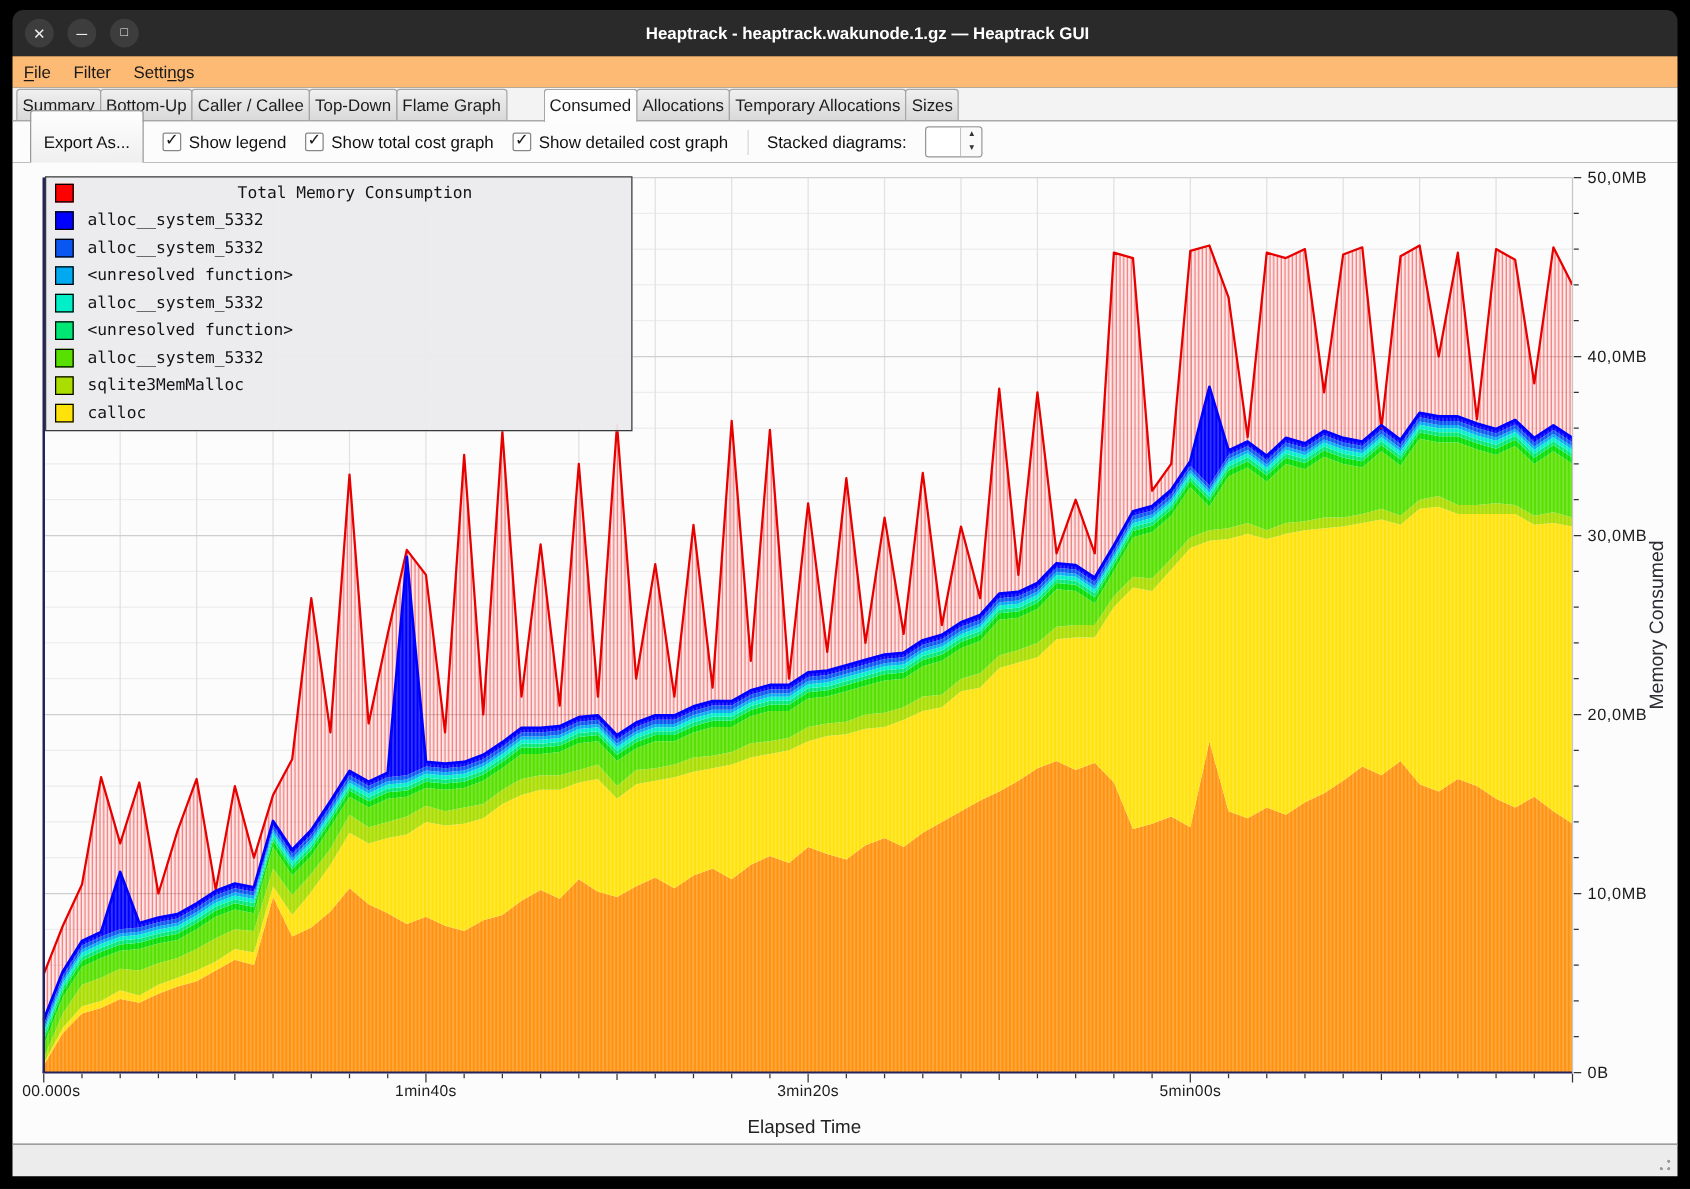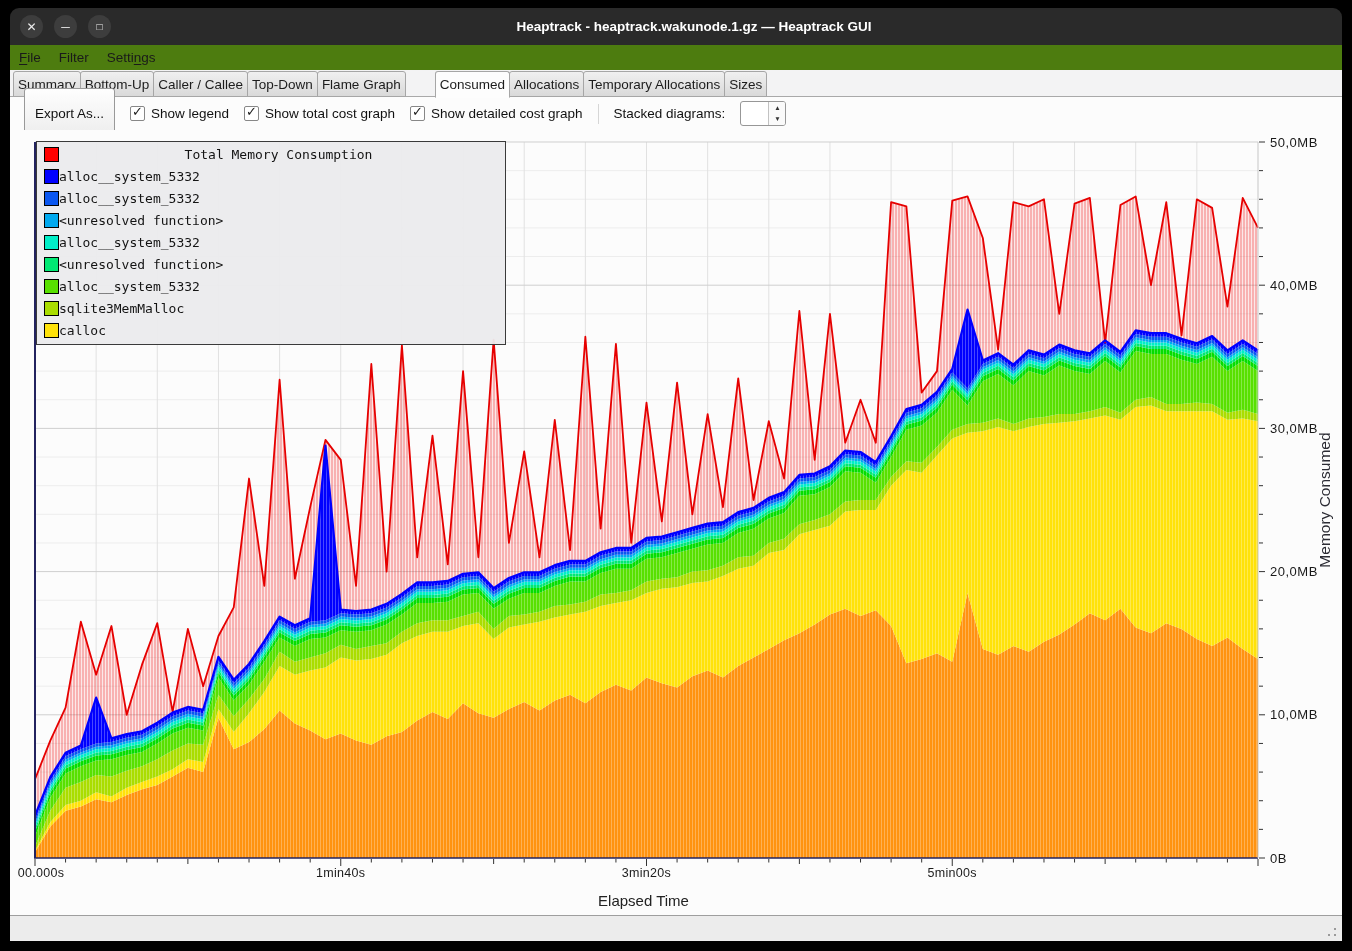--- a/index.html
+++ b/index.html
@@ -10,21 +10,21 @@
   
   #titlebar{position:absolute;left:10px;top:8px;width:1332px;height:37px;background:#2a2a2a;
     border-radius:9px 9px 0 0;}
   .winbtn{position:absolute;top:7px;width:23px;height:23px;border-radius:50%;background:#3d3d3d;
     color:#ededed;text-align:center;line-height:22px;font-size:12px;cursor:default;border:none;padding:0;}
   #btn-close{left:10px;} #btn-min{left:44px;} #btn-max{left:78px;font-size:10px;}
   #win-title{position:absolute;left:0;right:0;top:0;height:37px;line-height:37px;text-align:center;
     color:#fff;font-size:13.5px;font-weight:bold;margin-left:36px;}
 
   
-  #menubar{position:absolute;left:10px;top:45px;width:1332px;height:25px;background:#4d7c0f;}
+  #menubar{position:absolute;left:10px;top:45px;width:1332px;height:25px;background:#fdba74;}
   .menu-item{display:inline-block;padding:0 9px;line-height:25px;font-size:13.5px;color:#1a1a1a;cursor:default;}
   .menu-item u{text-underline-offset:2px;}
 
   
   #tabbar{position:absolute;left:10px;top:70px;width:1332px;height:27px;background:#f3f3f4;
     border-bottom:1px solid #a9a9a9;padding-left:4px;white-space:nowrap;}
   .tab{display:inline-block;height:26px;line-height:25px;margin-top:1px;margin-left:-1px;padding:0 4px;
     font-size:13.5px;color:#1c1c1c;border:1px solid #a6a6a6;border-radius:3px 3px 0 0;
     background:linear-gradient(#f0f0f0,#d9d9d9);cursor:default;position:relative;}
   .tab.active{background:#fdfdfd;height:27px;line-height:26px;margin-top:0;z-index:2;border-bottom:1px solid #fdfdfd;margin-left:29px;}
@@ -46,21 +46,21 @@
   #spin-btns{width:17px;border-left:1px solid #c2c2c2;display:flex;flex-direction:column;}
   #spin-btns button{flex:1;border:none;background:#fafafa;font-size:6.5px;color:#333;padding:0;line-height:10px;}
 
   
   #chartwrap{position:absolute;left:10px;top:130px;width:1332px;height:785px;background:#fcfcfc;}
   #plot{position:absolute;left:0;top:0;}
 
   
   #legend{position:absolute;left:26px;top:11px;width:470px;background:rgba(235,235,237,0.95);
     border:1px solid #3a3a3a;padding:1px 0 3px 0;font-family:"DejaVu Sans Mono",monospace;}
-  .lg-row{display:flex;align-items:center;height:22px;padding:0 7px;}
+  .lg-row{display:flex;align-items:center;height:22px;padding:0 7px;gap:11px;}
   .lg-swatch{width:15px;height:15px;border:1px solid #000;flex:none;}
   .lg-label{font-size:13px;color:#141414;white-space:pre;}
   .lg-row.title .lg-label{flex:1;text-align:center;}
 
   
   #statusbar{position:absolute;left:10px;top:915px;width:1332px;height:26px;background:#ececec;
     border-top:1px solid #9e9e9e;}
   #resize-grip{position:absolute;right:4px;bottom:3px;width:12px;height:12px;
     background:radial-gradient(circle at 75% 25%, #9a9a9a 1px, transparent 1.5px),
                radial-gradient(circle at 75% 75%, #9a9a9a 1px, transparent 1.5px),

